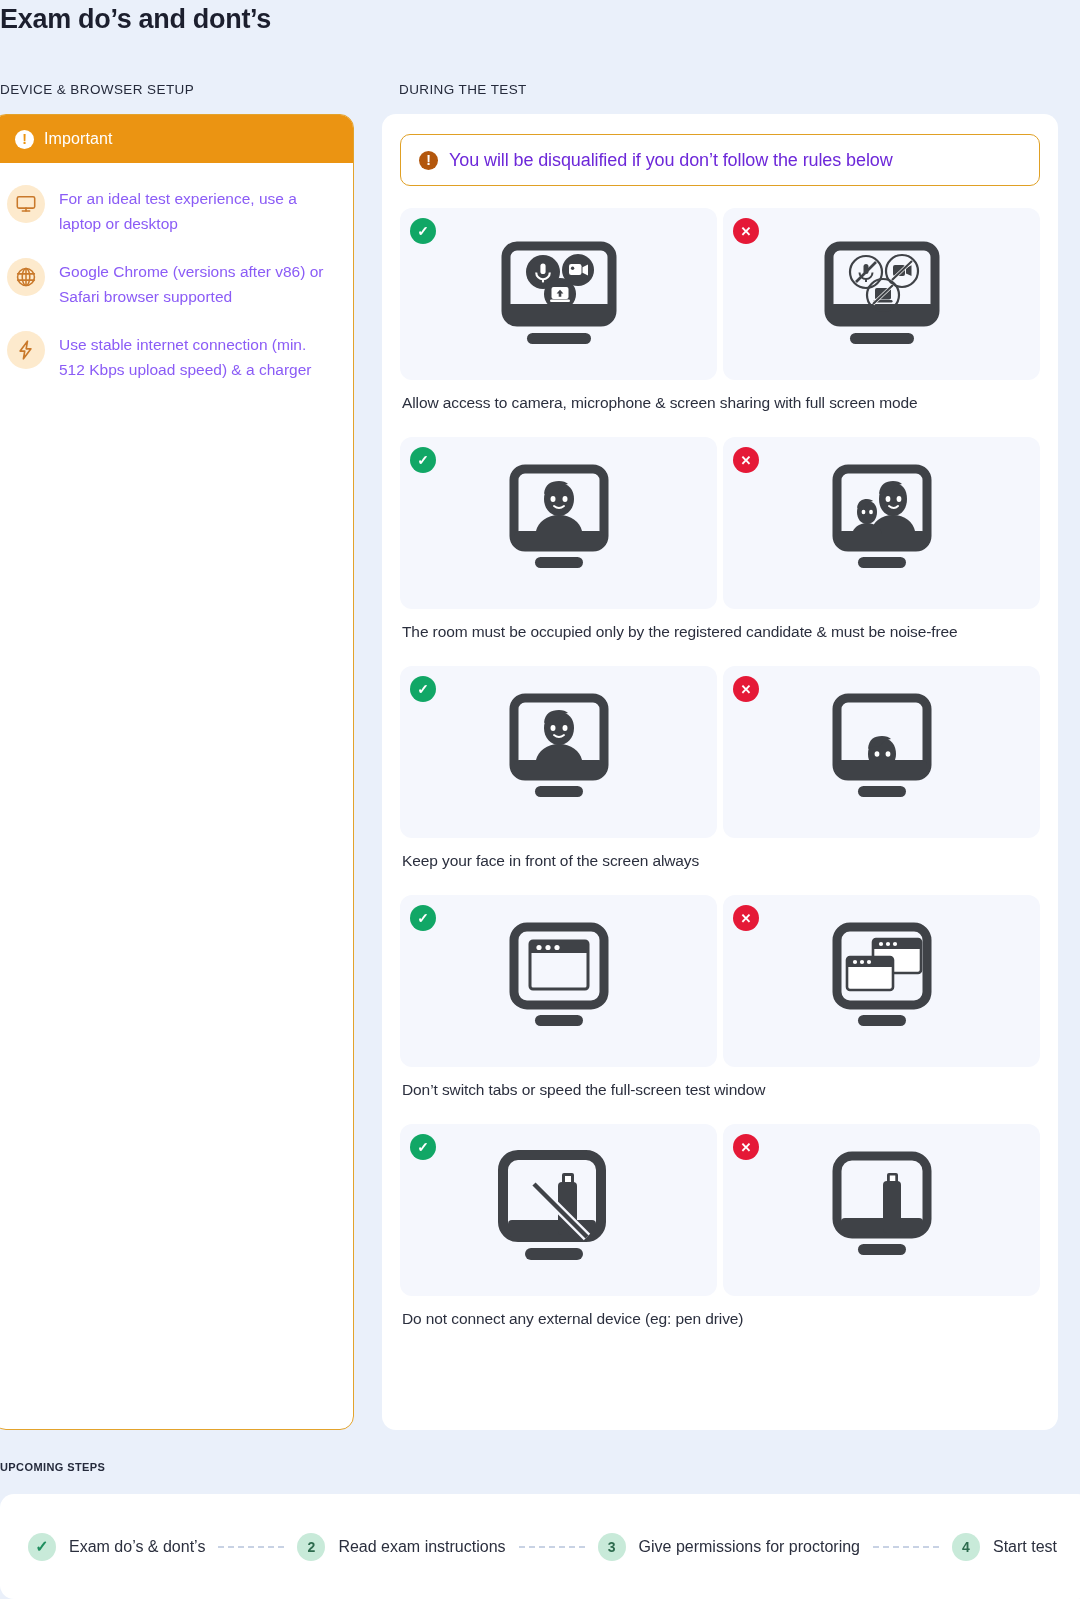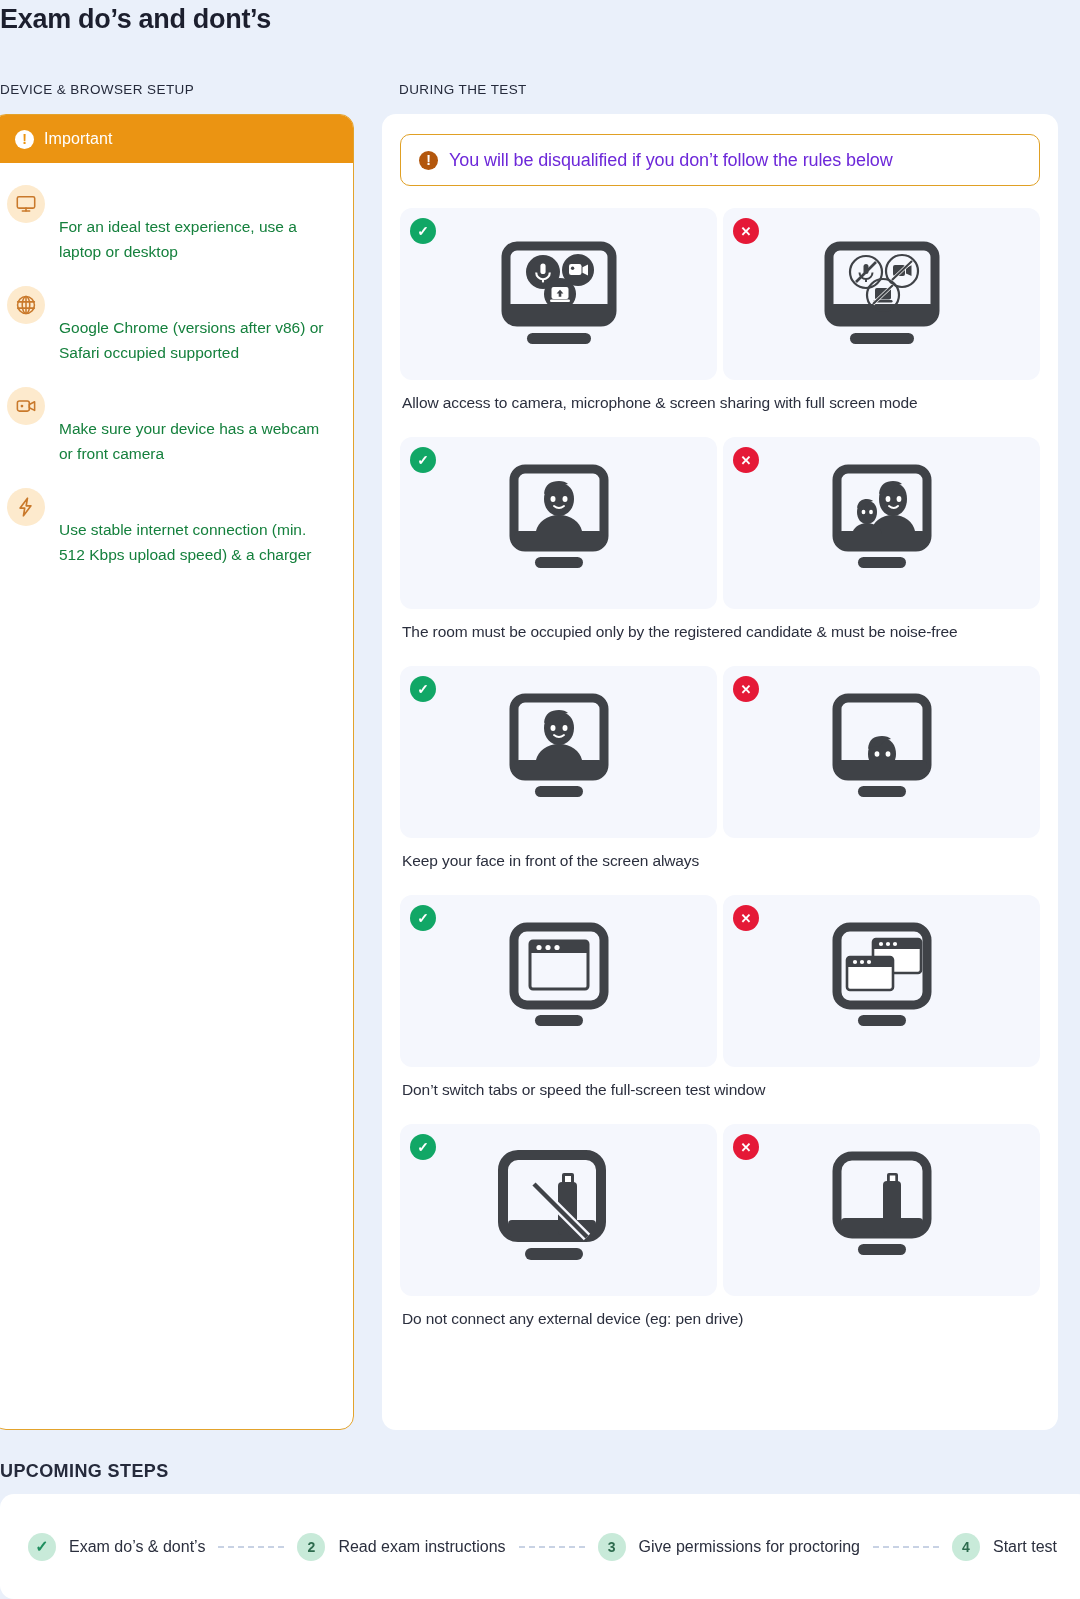--- a/index.html
+++ b/index.html
@@ -58,22 +58,22 @@
   }
   .sb-icon {
     flex: 0 0 auto;
     width: 38px; height: 38px; border-radius: 50%;
     background: #fdeacd;
     display: flex; align-items: center; justify-content: center;
     margin-top: 2px;
   }
   .sb-icon svg { display: block; }
   .sb-text {
-    font-size: 15.5px; line-height: 25px; color: #15803d;
-    padding-top: 3px; max-width: 278px; margin-top: 28px;
+    font-size: 15.5px; line-height: 25px; color: #8b5cf6;
+    padding-top: 3px; max-width: 278px;
   }
 
   
   .main-card {
     position: absolute; left: 382px; top: 114px;
     width: 676px; height: 1316px;
     background: #ffffff; border-radius: 14px;
   }
   .warn-banner {
     margin: 20px 18px 0 18px;
@@ -114,21 +114,21 @@
   .marker.bad { background: #e51937; font-size: 13px; }
   .rule-caption {
     font-size: 15.5px; color: #2b2f3e;
     padding: 14px 0 16px 2px; letter-spacing: -0.1px;
   }
   .art { display: block; }
 
   
   .steps-caption {
     position: absolute; left: 0; top: 1461px;
-    font-size: 18px; font-weight: bold; color: #252a3b;
+    font-size: 11px; font-weight: bold; color: #252a3b;
     letter-spacing: 0.4px;
   }
   .steps-bar {
     position: absolute; left: 0; top: 1494px;
     width: 1092px; height: 105px;
     background: #ffffff; border-radius: 14px;
     display: flex; align-items: center;
     padding: 0 28px;
   }
   .step { display: flex; align-items: center; gap: 13px; }
@@ -179,33 +179,23 @@
       <div class="sb-item">
         <span class="sb-icon">
           <svg class="art" width="22" height="22" viewBox="0 0 24 24" fill="none" stroke="#c9792b" stroke-width="1.7" stroke-linecap="round">
             <circle cx="12" cy="12" r="9.2"></circle>
             <ellipse cx="12" cy="12" rx="4.1" ry="9.2"></ellipse>
             <line x1="2.9" y1="8.6" x2="21.1" y2="8.6"></line>
             <line x1="2.9" y1="15.4" x2="21.1" y2="15.4"></line>
             <line x1="12" y1="2.8" x2="12" y2="21.2"></line>
           </svg>
         </span>
-        <span class="sb-text">Google Chrome (versions after v86) or Safari occupied supported</span>
-      </div>
-
-      <div class="sb-item">
-        <span class="sb-icon">
-          <svg class="art" width="22" height="22" viewBox="0 0 24 24" fill="none" stroke="#c9792b" stroke-width="1.7" stroke-linecap="round" stroke-linejoin="round">
-            <rect x="2.6" y="6.6" width="13" height="11" rx="2.2"></rect>
-            <circle cx="7.6" cy="12.1" r="1.5" fill="#c9792b" stroke="none"></circle>
-            <path d="M15.6 10.3 L21.4 7.4 V16.8 L15.6 13.9 Z"></path>
-          </svg>
-        </span>
-        <span class="sb-text">Make sure your device has a webcam or front camera</span>
-      </div>
+        <span class="sb-text">Google Chrome (versions after v86) or Safari browser supported</span>
+      </div>
+
 
       <div class="sb-item">
         <span class="sb-icon">
           <svg class="art" width="22" height="22" viewBox="0 0 24 24" fill="none" stroke="#c9792b" stroke-width="1.8" stroke-linecap="round" stroke-linejoin="round">
             <path d="M13.6 2.4 L5.6 13.2 h5 l-1.4 8.4 8.2 -10.9 h-5.2 z"></path>
           </svg>
         </span>
         <span class="sb-text">Use stable internet connection (min. 512 Kbps upload speed) &amp; a charger</span>
       </div>
 

